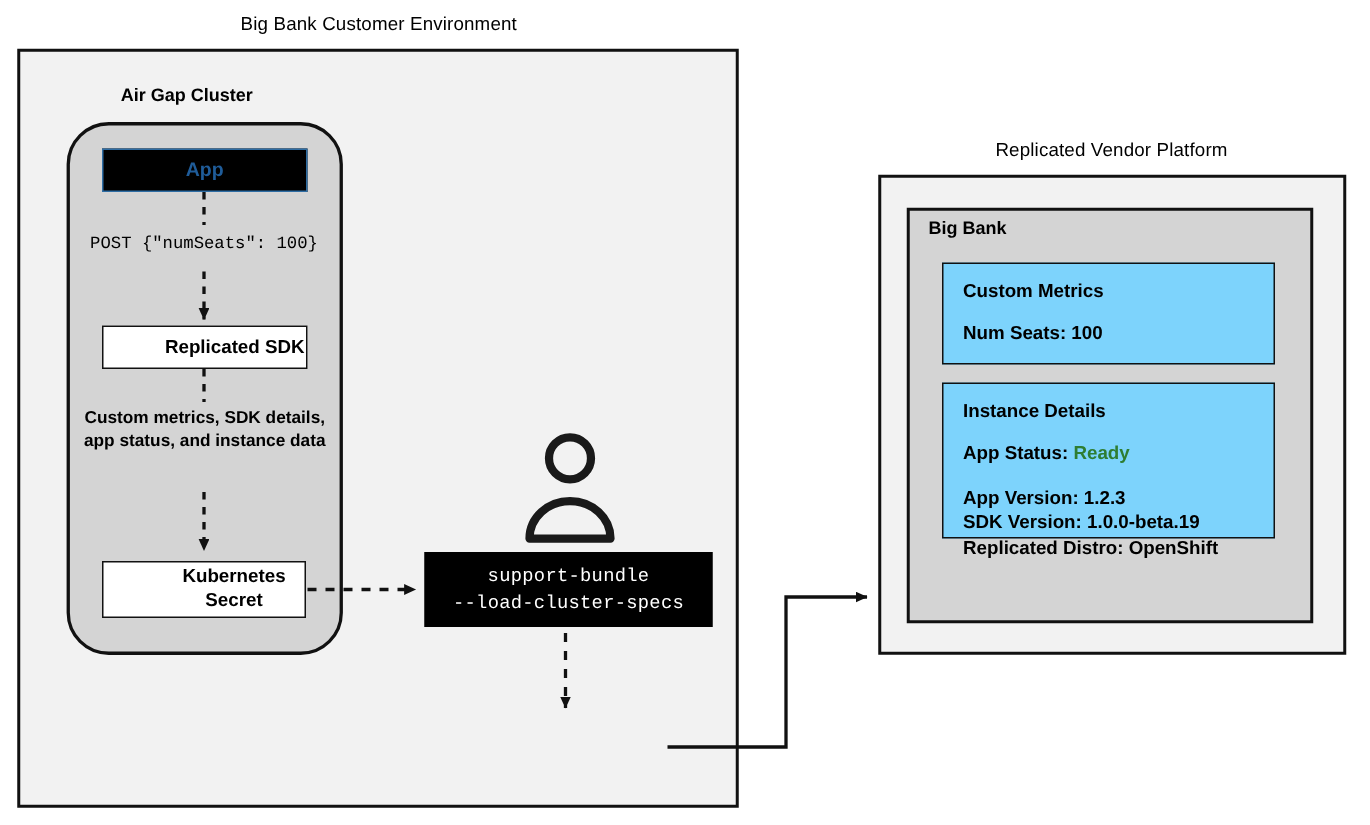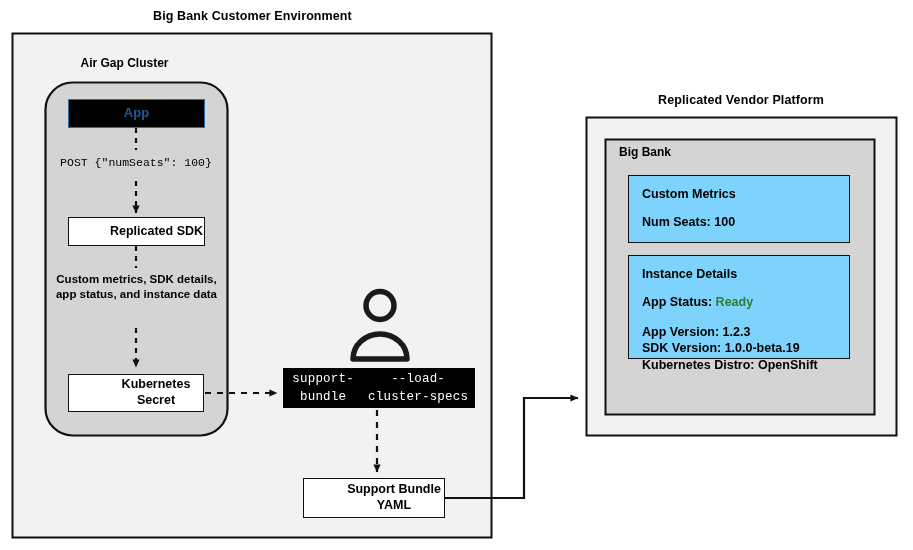--- a/index.html
+++ b/index.html
@@ -20,21 +20,21 @@
   }
   svg.layer {
     position: absolute;
     left: 0;
     top: 0;
     width: 913px;
     height: 550px;
   }
   .diagram-title {
     position: absolute;
-    font-weight: bold;
+    font-weight: normal;
     font-size: 12.5px;
     color: #000000;
     text-align: center;
     white-space: nowrap;
     letter-spacing: 0.1px;
   }
   .grp-label {
     position: absolute;
     font-weight: bold;
     font-size: 12px;
@@ -163,40 +163,36 @@
 
   <div class="edge-label-bold" style="left:55px; top:272px; width:163px;">Custom metrics, SDK details, app status, and instance data</div>
 
   <div class="node node-white" style="left:68px; top:374px; width:136px; height:38px;">Kubernetes Secret</div>
 
   <svg class="person-icon" style="left:349px; top:288px; width:62px; height:74px;" viewBox="0 0 62 74">
     <circle cx="31" cy="17.5" r="14" fill="none" stroke="#1a1a1a" stroke-width="5.5"></circle>
     <path d="M4,71 a27,25 0 0 1 54,0 z" fill="none" stroke="#1a1a1a" stroke-width="5.5" stroke-linejoin="round"></path>
   </svg>
 
-  <div class="node node-terminal" style="left:283px; top:368px; width:192px; height:40px; flex-direction:row; justify-content:center;">
+  <div class="node node-terminal" style="left:283px; top:368px; width:192px; height:50px; flex-direction:column; justify-content:center;">
     <span>support-bundle</span>
     <span>--load-cluster-specs</span>
   </div>
 
-  <div class="node node-white" style="left:303px; top:478px; width:142px; height:40px; flex-direction:column; justify-content:center;">
-    <span>Support Bundle</span>
-    <span>YAML</span>
-  </div>
 
   <div class="grp-label" style="left:619px; top:145px;">Big Bank</div>
 
   <div class="card" style="left:628px; top:175px; width:222px; height:68px;">
     <div class="card-title">Custom Metrics</div>
     <div class="card-row">Num Seats: 100</div>
   </div>
 
   <div class="card" style="left:628px; top:255px; width:222px; height:104px;">
     <div class="card-title">Instance Details</div>
     <div class="card-row">
       <span>App Status: </span><span class="status-ok">Ready</span>
     </div>
     <div class="card-row spaced">App Version: 1.2.3</div>
     <div class="card-row">SDK Version: 1.0.0-beta.19</div>
-    <div class="card-row">Kubernetes Distro: OpenShift</div>
+    <div class="card-row">Replicated Distro: OpenShift</div>
   </div>
 
 </div>
 
 </body></html>

